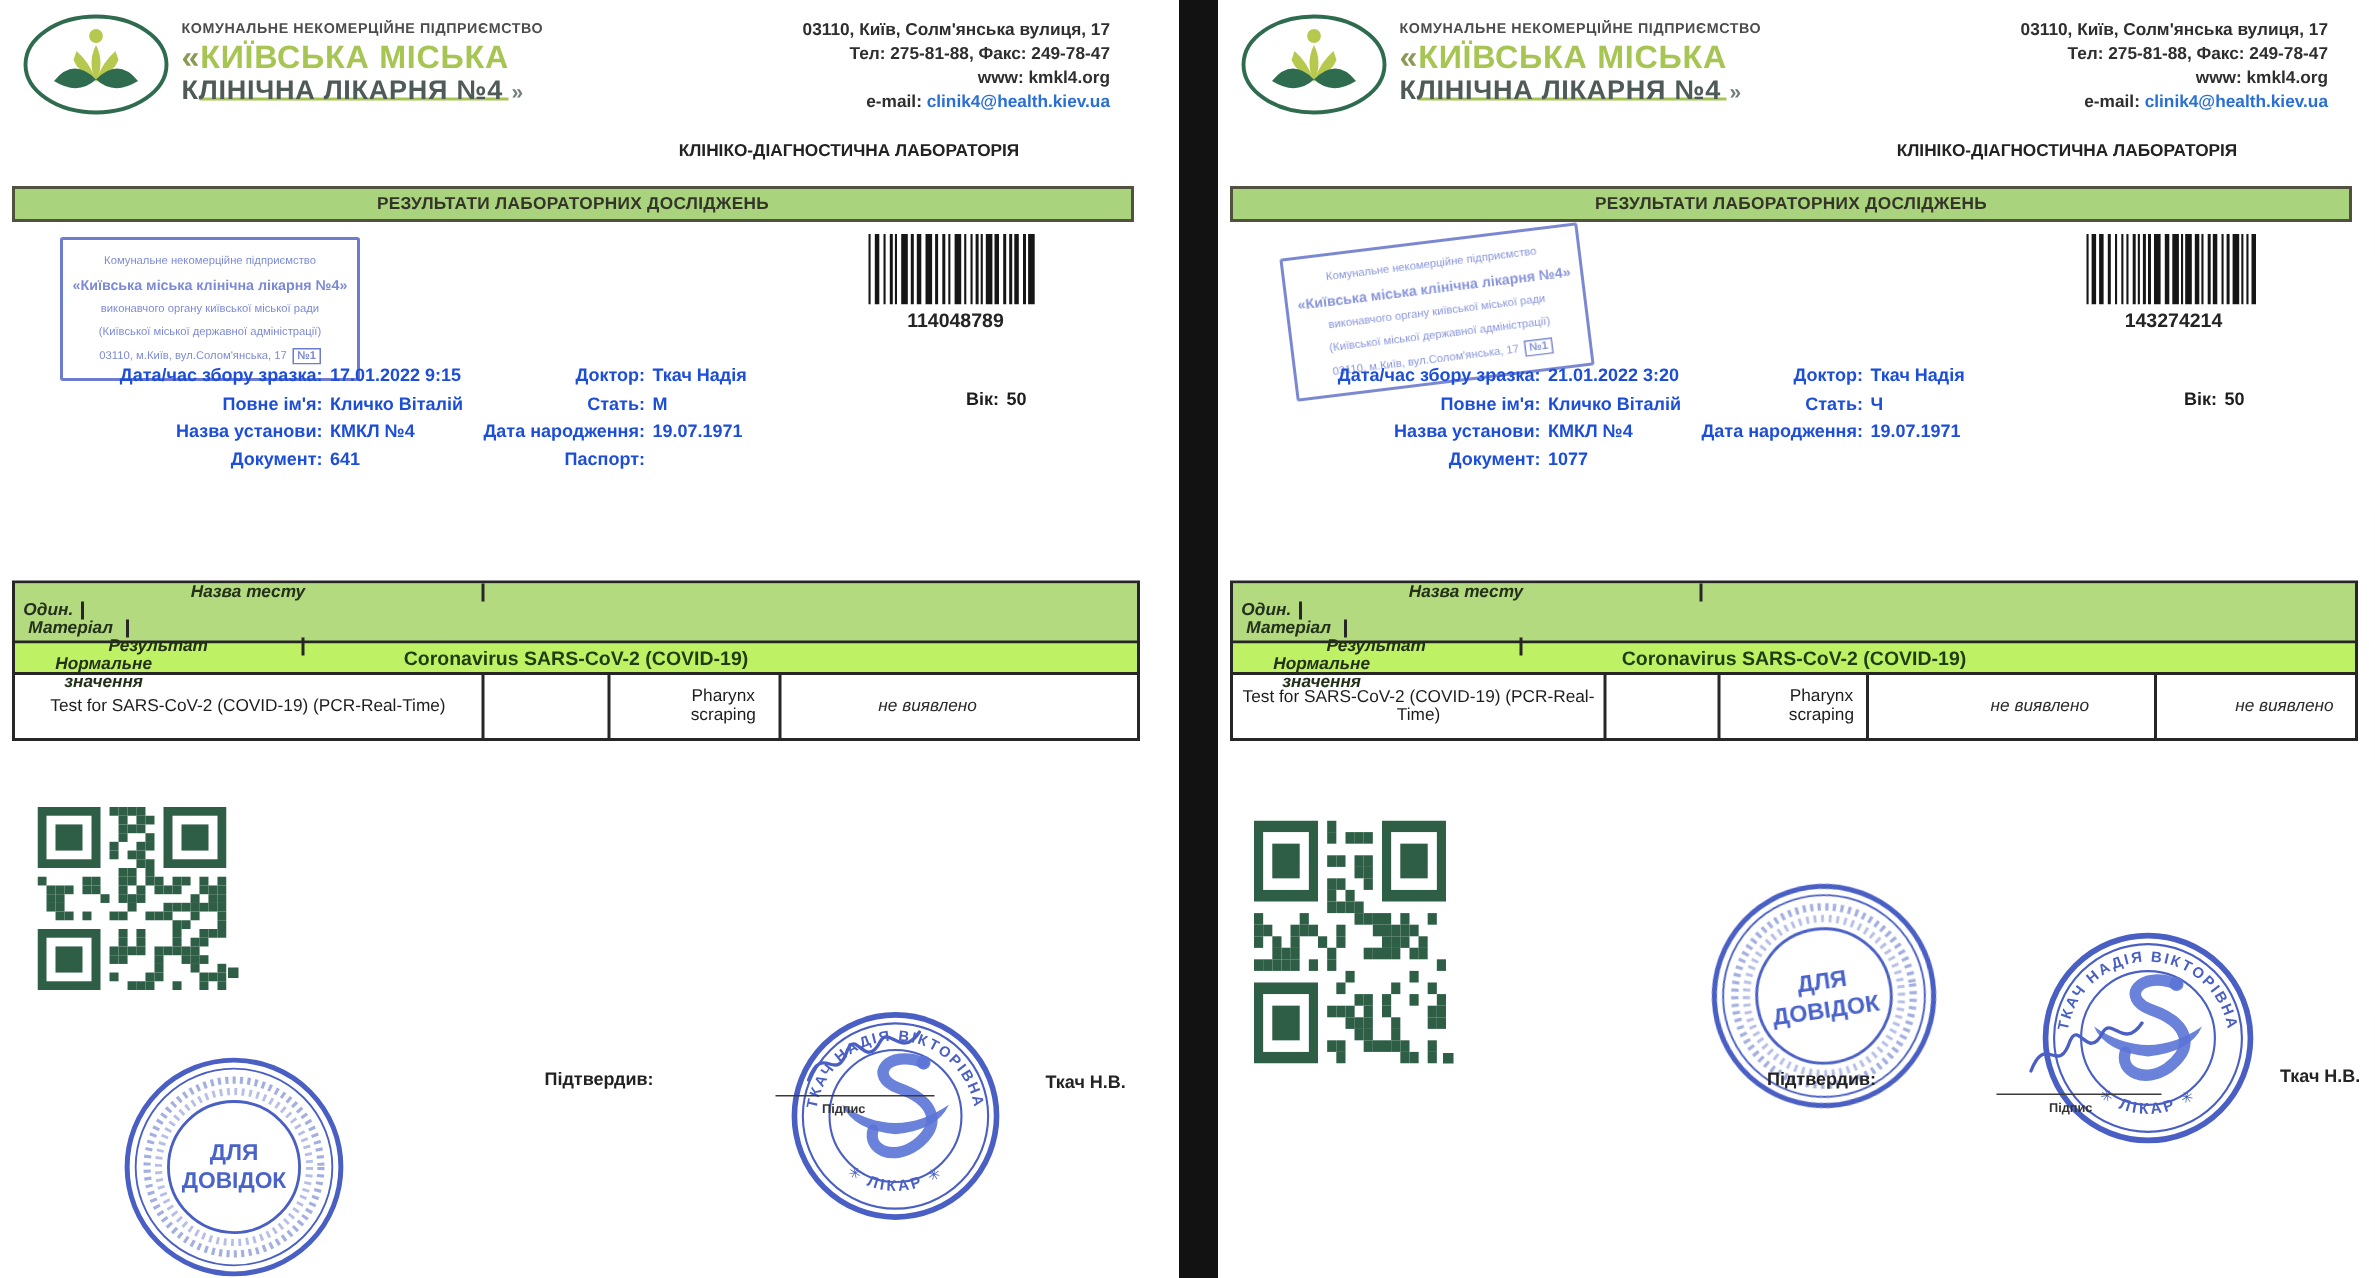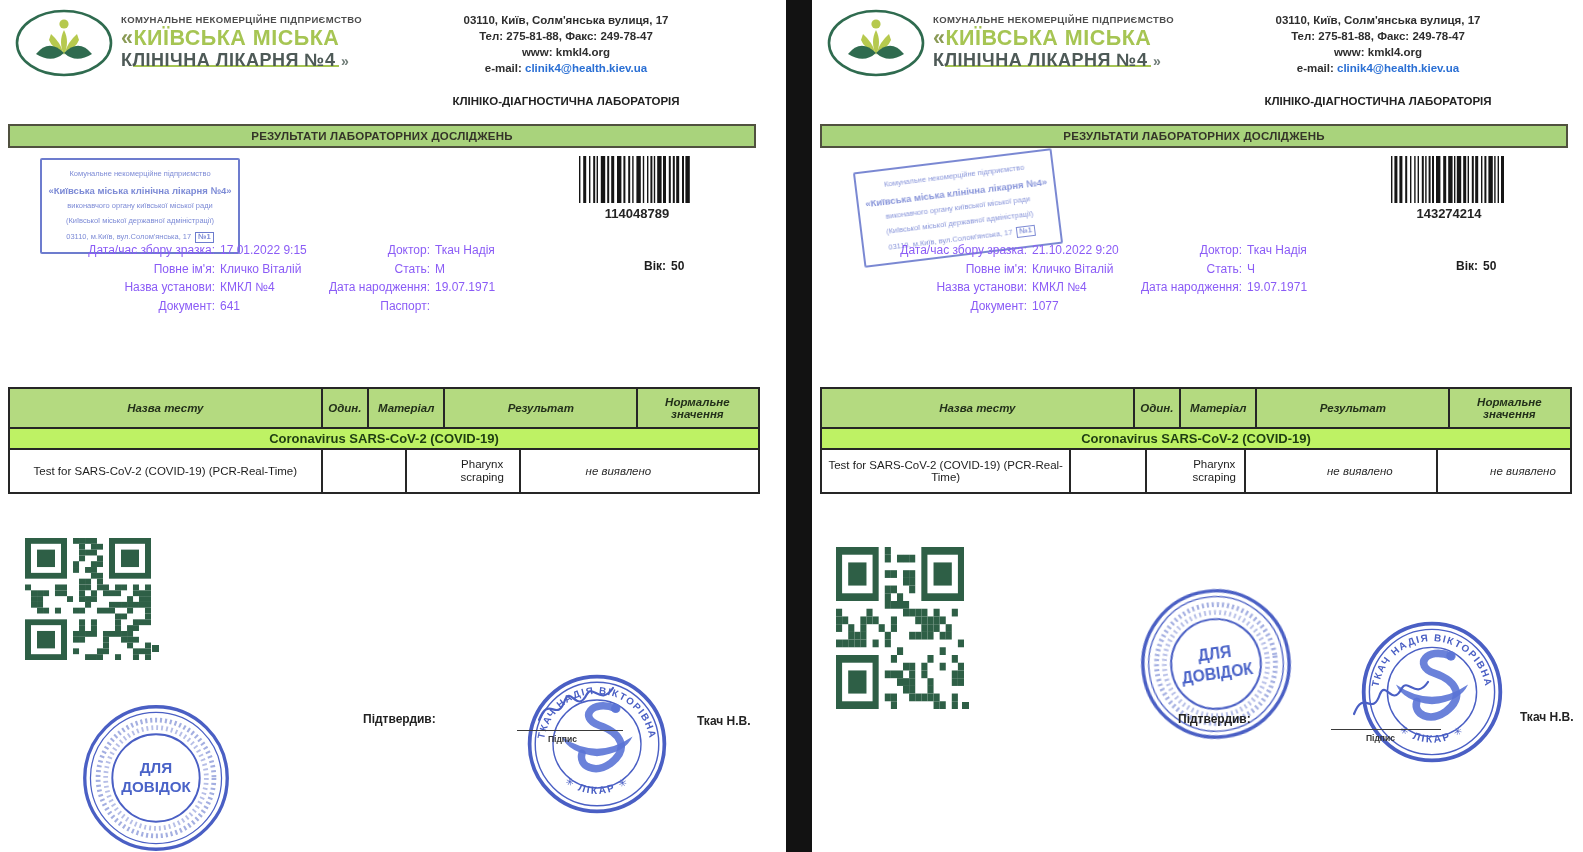--- a/index.html
+++ b/index.html
@@ -16,21 +16,21 @@
 
   
   .logo{position:absolute;left:14px;top:8px;width:100px;height:70px;}
   .company{position:absolute;left:121px;top:14px;white-space:nowrap;}
   .org-type{font-size:9.5px;font-weight:700;color:#4c4c4c;letter-spacing:.4px;margin-bottom:2px;}
   .org-accent{font-size:21.5px;font-weight:700;color:#a6c553;letter-spacing:.5px;line-height:23px;}
   .org-accent .txt{border-bottom:2px solid #a6c553;padding-bottom:15px;}
   .q{color:#8a9a55;font-weight:700;}
   .org-rest{font-size:18px;font-weight:700;color:#4e5a57;letter-spacing:.5px;line-height:20px;}
   .org-rest .q2{color:#707d78;font-size:14px;}
-  .contact{position:absolute;left:392px;top:12px;width:348px;text-align:center;
+  .contact{position:absolute;left:392px;top:12px;width:348px;text-align:right;
     font-size:11.5px;font-weight:700;color:#2e2e2e;line-height:16px;}
   .email-link{color:#2a6fd4;text-decoration:none;font-weight:700;}
   .lab-title{position:absolute;left:392px;top:95px;width:348px;text-align:center;
     font-size:11.5px;font-weight:700;color:#222;}
 
   
   .banner{position:absolute;left:8px;top:124px;width:744px;height:20px;
     background:#a9d37c;border:2px solid #50513f;text-align:center;
     font-size:11.5px;font-weight:700;color:#343428;line-height:20px;letter-spacing:.2px;}
 
@@ -44,39 +44,39 @@
   .rs-main{font-size:9.5px;font-weight:700;line-height:11px;}
   .rs-last{display:flex;align-items:center;justify-content:center;gap:4px;}
   .rs-box{border:1.5px solid #5a6bc8;font-size:7.5px;padding:0 2px;font-weight:700;}
 
   
   .barcode{position:absolute;left:578px;top:156px;width:118px;height:47px;}
   .barcode-num{position:absolute;left:578px;top:206px;width:118px;text-align:center;
     font-size:13px;font-weight:700;color:#242424;}
 
   
-  .pcol{position:absolute;top:241px;font-size:12px;font-weight:400;color:#8b5cf6;}
+  .pcol{position:absolute;top:241px;font-size:12px;font-weight:700;color:#1d4ed8;}
   .pcol .row{display:flex;line-height:18.5px;}
   .pcol1{left:0;}
   .pcol1 .lbl{width:215px;text-align:right;}
   .pcol2{left:300px;}
   .pcol2 .lbl{width:130px;text-align:right;}
   .pcol .val{margin-left:5px;white-space:nowrap;}
   .age{position:absolute;left:644px;top:259px;font-size:12px;font-weight:700;}
   .age .val{margin-left:5px;}
 
   
   .rtable{position:absolute;left:8px;top:387px;width:748px;border:2.5px solid #262626;}
   .trow{display:flex;}
   .tcell{border-right:2px solid #262626;display:flex;align-items:center;justify-content:center;
     text-align:center;box-sizing:border-box;}
   .tcell:last-child{border-right:none;}
   .c-name{width:41.8%;}.c-unit{width:6.2%;}.c-mat{width:10.2%;}.c-res{width:25.8%;}.c-norm{width:15.8%;}
   .thead{background:#b4da80;height:38px;font-size:11.5px;font-weight:700;font-style:italic;color:#23301a;
-    border-bottom:2px solid #262626;}
+    border-bottom:2px solid #262626;flex-direction:column;}
   .tgroup{background:#bef264;height:19px;line-height:19px;text-align:center;
     font-size:13px;font-weight:700;color:#1e3d12;border-bottom:2px solid #262626;}
   .tdata{background:#fff;height:42px;font-size:11.5px;gap:38px;}
   .res-pos{color:#e02b20;font-weight:700;letter-spacing:.5px;}
   .res-neg{font-style:italic;color:#2b2b2b;}
   .norm-val{font-style:italic;color:#2b2b2b;}
   .mat-val{line-height:13px;}
 
   
   .qr{position:absolute;left:25px;top:538px;width:126px;height:122px;}
@@ -477,21 +477,21 @@
       <rect x="98.4" y="0" width="4.4" height="46" fill="#161616"></rect>
       <rect x="104.2" y="0" width="1.4" height="46" fill="#161616"></rect>
       <rect x="107.6" y="0" width="1.4" height="46" fill="#161616"></rect>
       <rect x="111.0" y="0" width="3" height="46" fill="#161616"></rect>
     </svg>
   <div class="barcode-num">143274214</div>
 
   <div class="pcol pcol1">
     <div class="row">
         <span class="lbl">Дата/час збору зразка:</span>
-        <span class="val">21.10.2022 9:20</span>
+        <span class="val">21.01.2022 3:20</span>
       </div>
     <div class="row">
         <span class="lbl">Повне ім'я:</span>
         <span class="val">Кличко Віталій</span>
       </div>
     <div class="row">
         <span class="lbl">Назва установи:</span>
         <span class="val">КМКЛ №4</span>
       </div>
     <div class="row">

